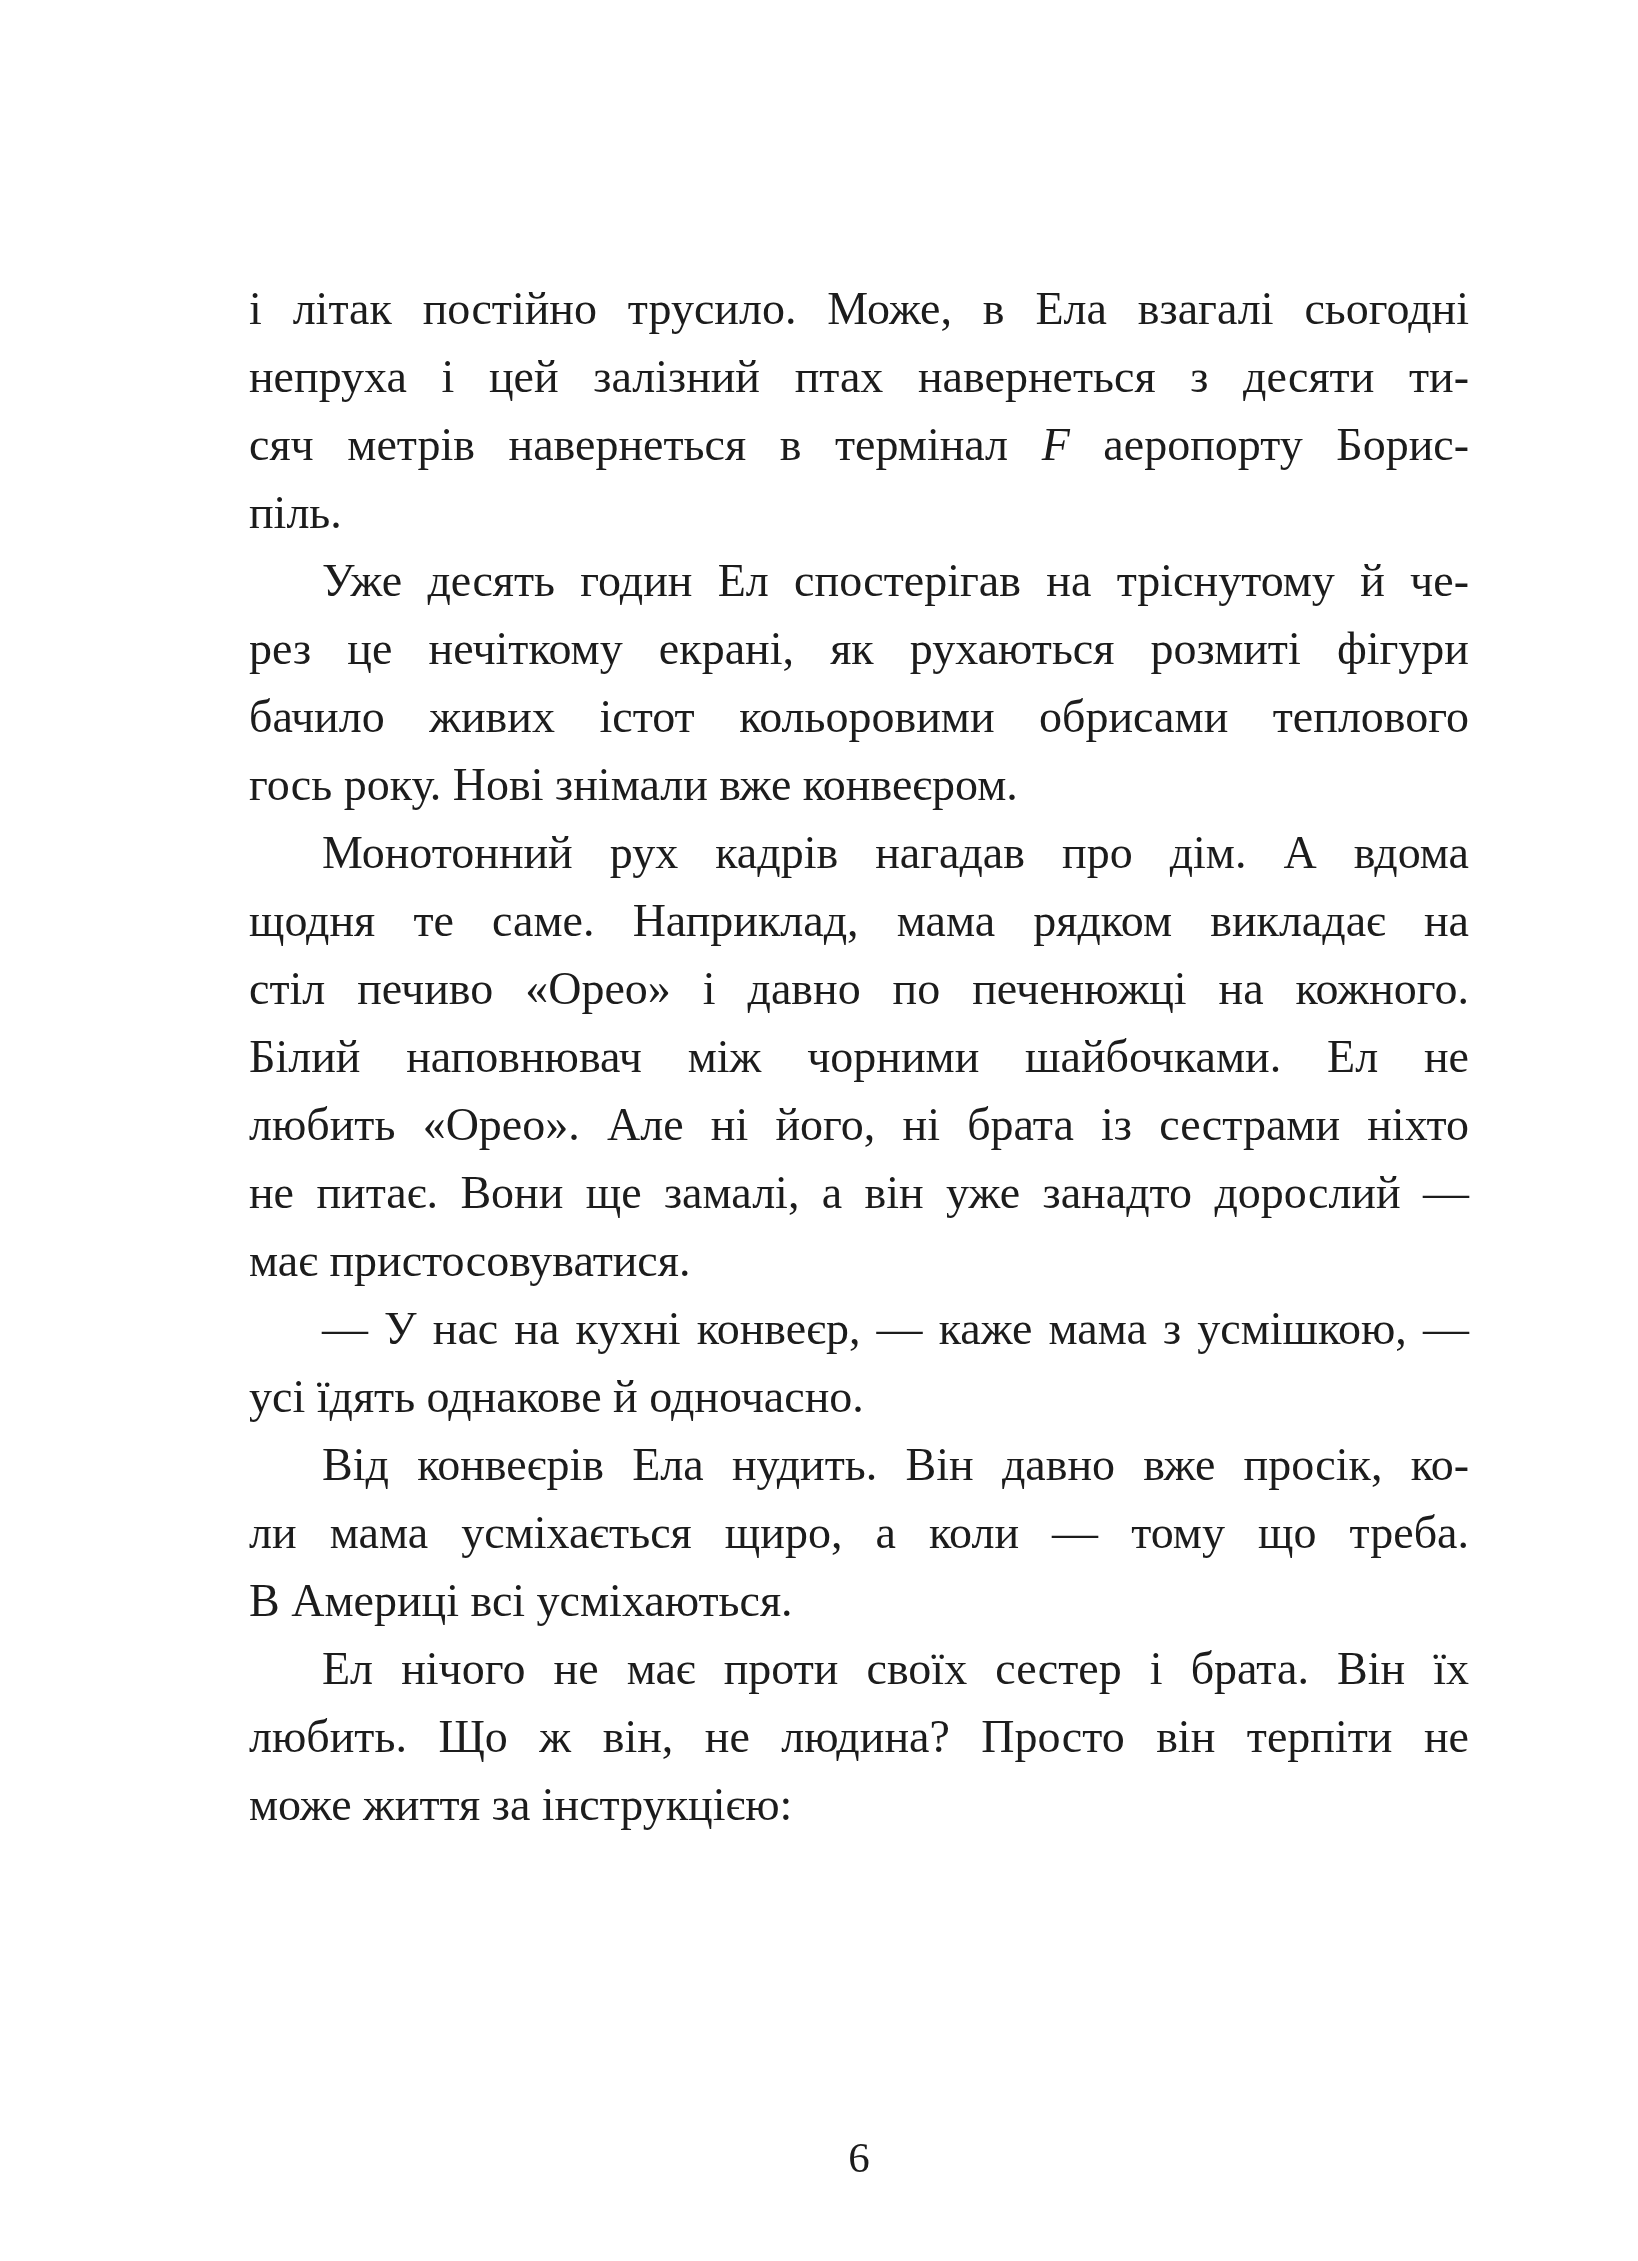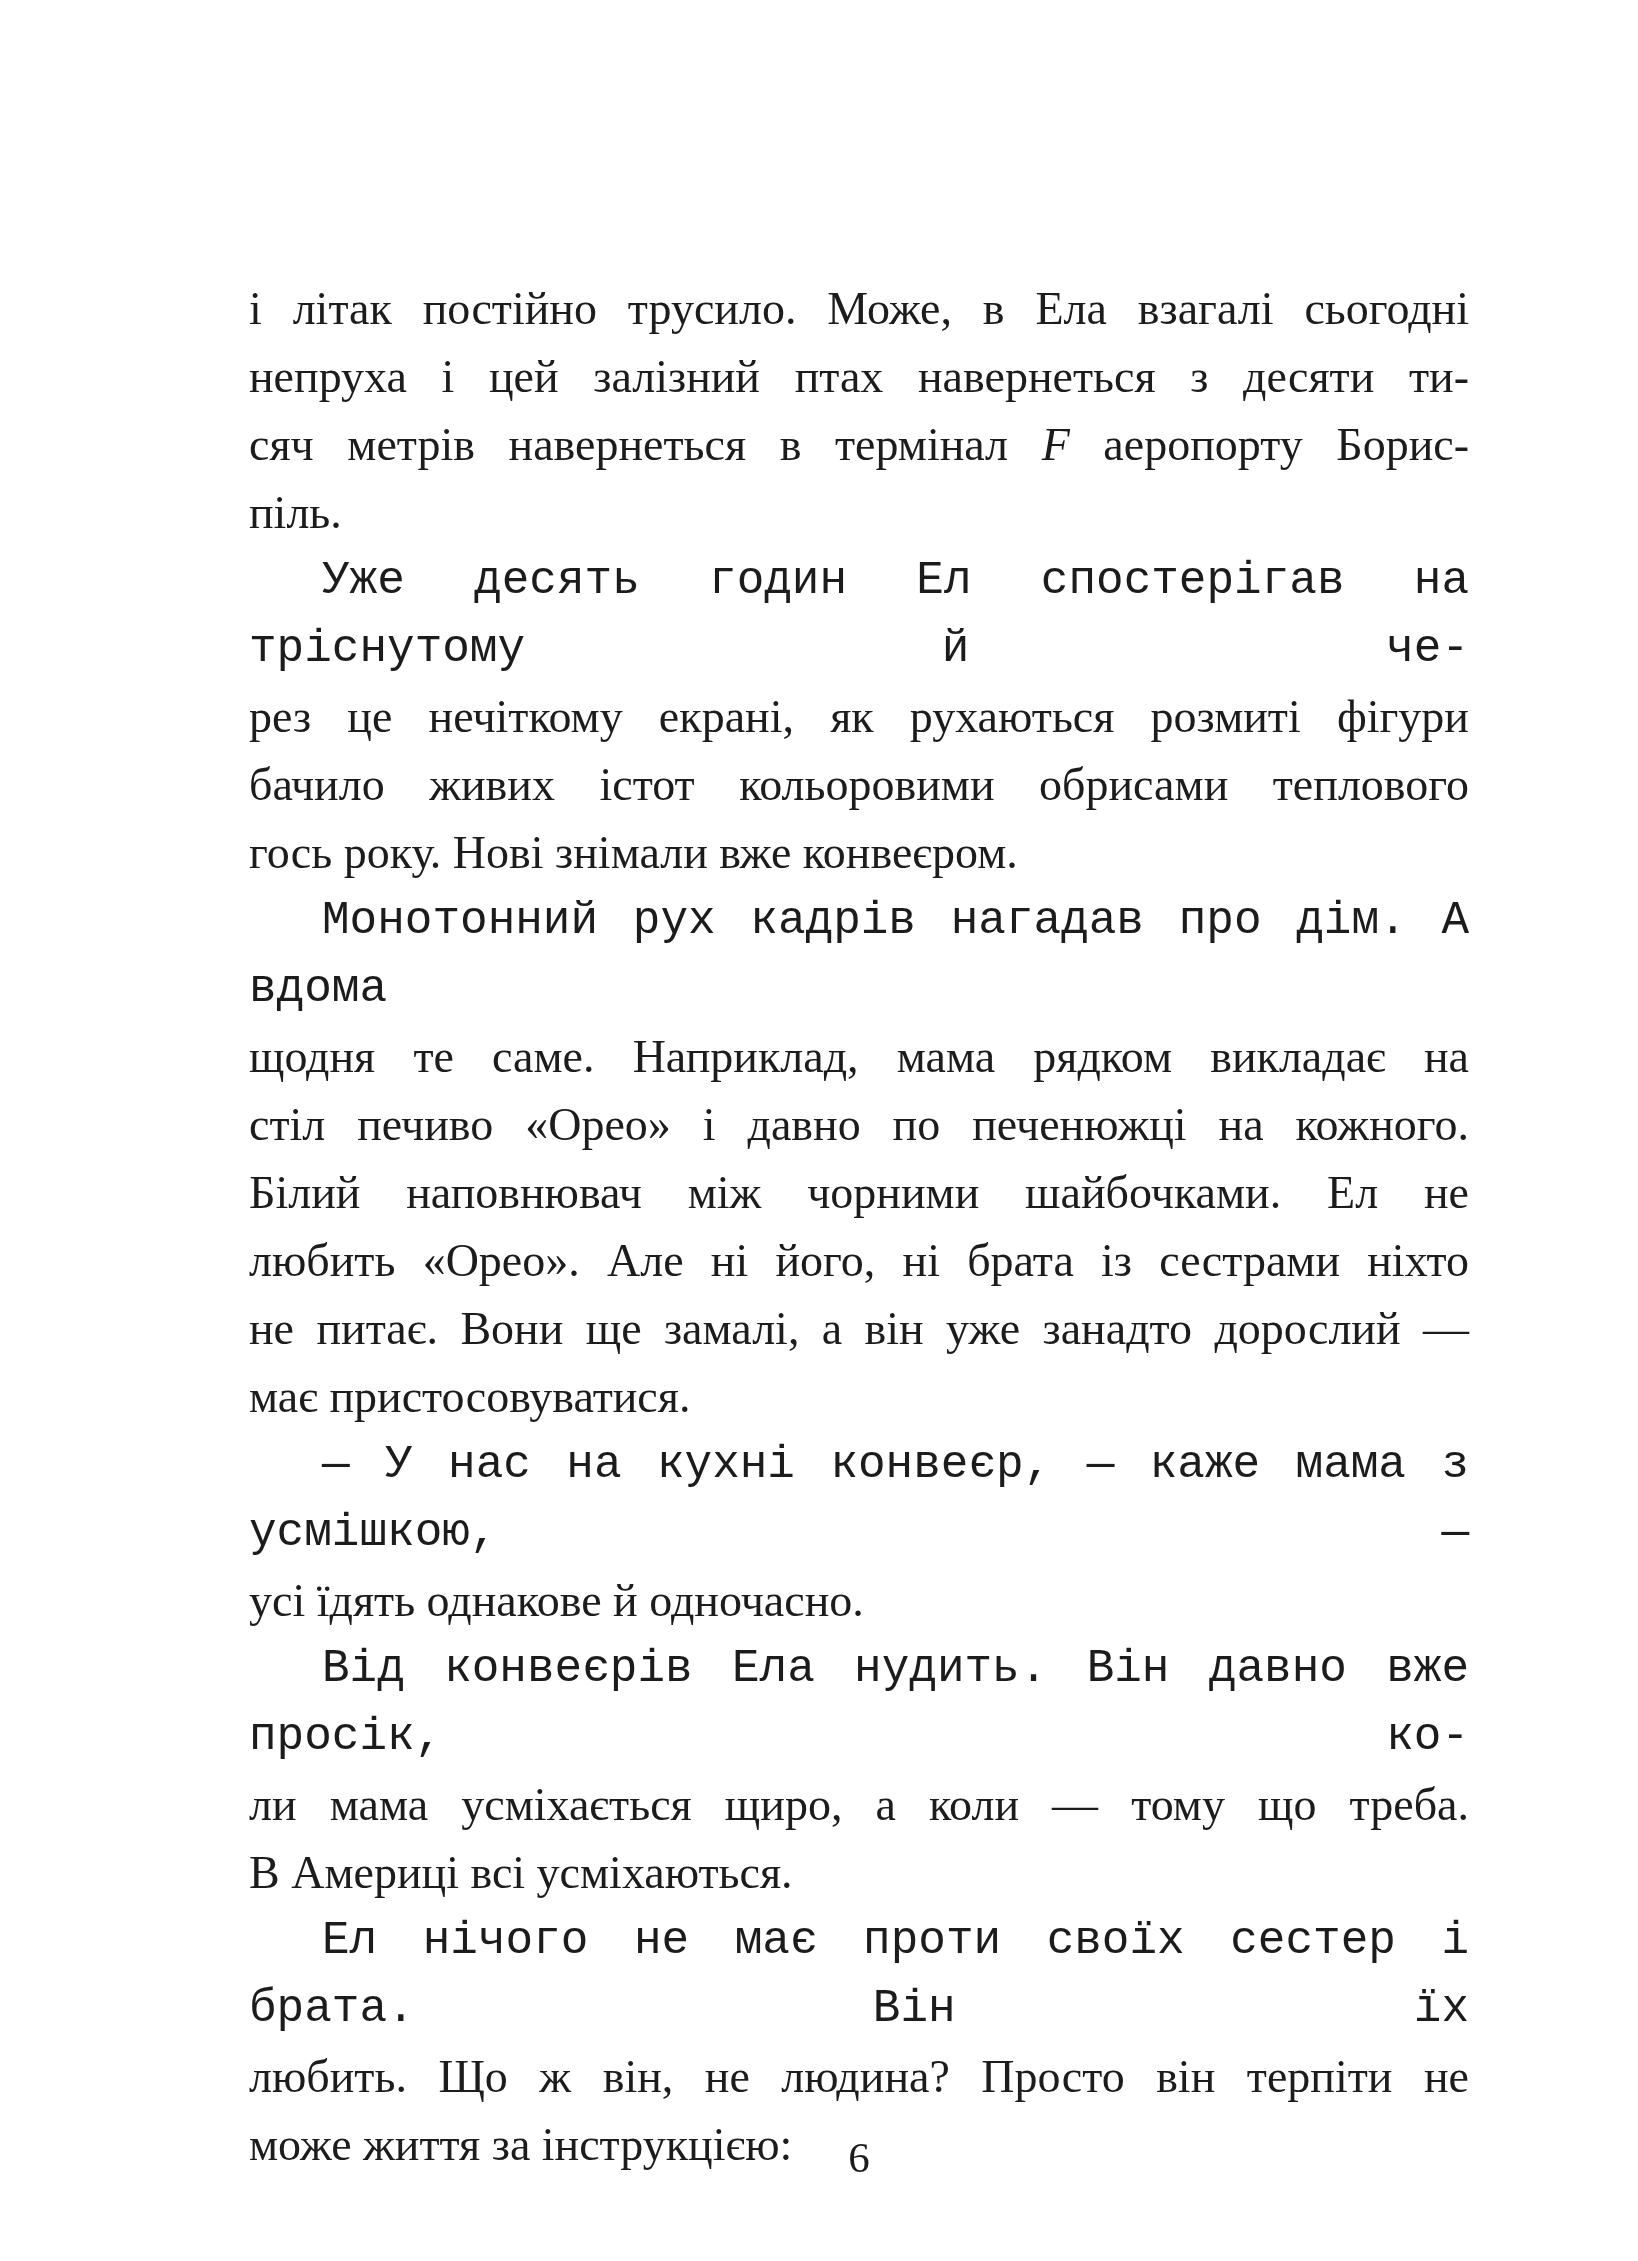--- a/index.html
+++ b/index.html
@@ -35,21 +35,20 @@
     display: block;
     text-align: justify;
     text-align-last: justify;
   }
   .line.last {
     text-align: right;
     text-align-last: left;
   }
   .para-indent .line:first-child {
     text-indent: 73px;
-    font-family: Liberation Mono, monospace;
   }
   .line em {
     font-style: italic;
   }
   .page-number {
     position: absolute;
     left: 249px;
     top: 2132px;
     width: 1220px;
     text-align: center;

